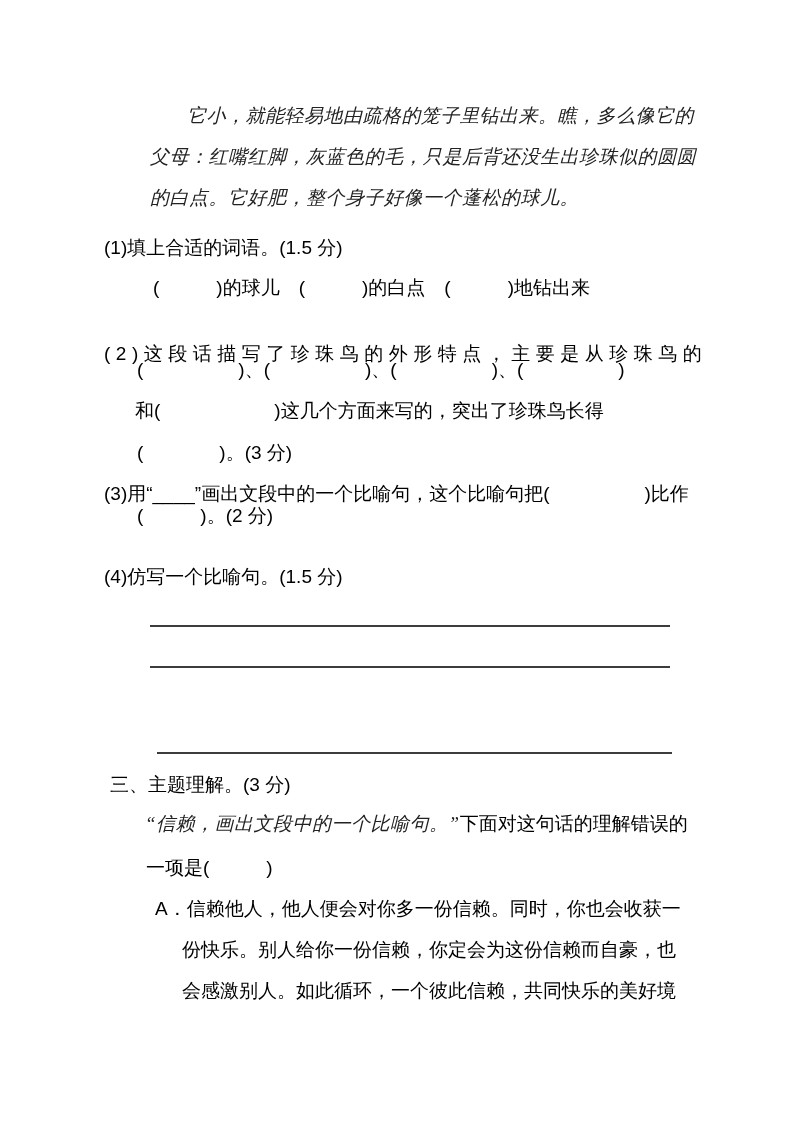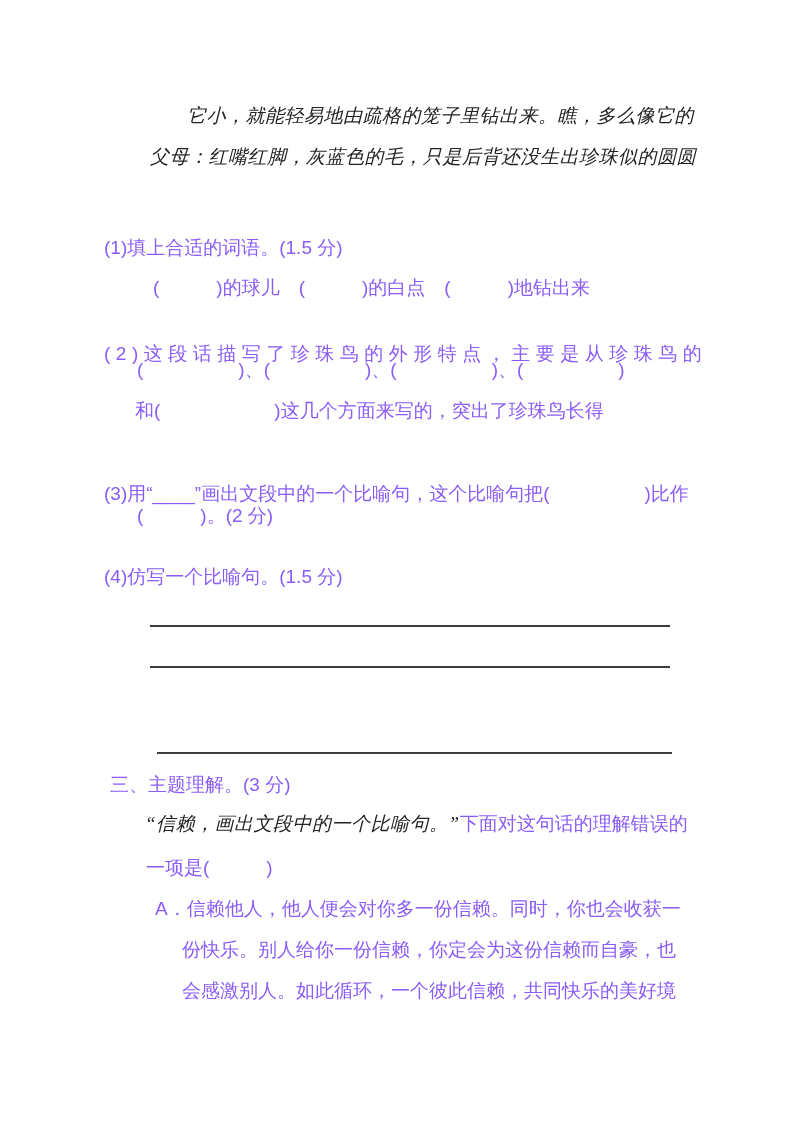--- a/index.html
+++ b/index.html
@@ -18,21 +18,21 @@
     color: #1a1a1a;
   }
   .line {
     position: absolute;
     white-space: nowrap;
     line-height: 1.25;
   }
   .hei {
     font-family: "Liberation Sans", sans-serif;
     font-size: 19px;
-    color: #8b5cf6;
+    color: #000000;
   }
   .kai {
     font-family: "Liberation Serif", serif;
     font-style: italic;
     font-size: 19px;
     letter-spacing: 0.5px;
     color: #222222;
   }
   .just {
     letter-spacing: 5.5px;
@@ -43,27 +43,29 @@
     border-top: 2px solid #3c3c3c;
   }
 </style>
 </head>
 <body>
 
 <div id="page">
 
   <div class="line kai" style="left:187px; top:104px;">它小，就能轻易地由疏格的笼子里钻出来。瞧，多么像它的</div>
   <div class="line kai" style="left:150px; top:145px;">父母：红嘴红脚，灰蓝色的毛，只是后背还没生出珍珠似的圆圆</div>
+  <div class="line kai" style="left:150px; top:186px;">的白点。它好肥，整个身子好像一个蓬松的球儿。</div>
 
   <div class="line hei" style="left:104px; top:236px;">(1)填上合适的词语。(1.5 分)</div>
   <div class="line hei" style="left:153px; top:276px;">(　　　)的球儿　(　　　)的白点　(　　　)地钻出来</div>
 
   <div class="line hei just" style="left:104px; top:317px;margin-top:25px;">(2)这段话描写了珍珠鸟的外形特点，主要是从珍珠鸟的</div>
   <div class="line hei" style="left:137px; top:358px;">(　　　　　)、(　　　　　)、(　　　　　)、(　　　　　)</div>
   <div class="line hei" style="left:135px; top:399px;">和(　　　　　　)这几个方面来写的，突出了珍珠鸟长得</div>
+  <div class="line hei" style="left:137px; top:441px;">(　　　　)。(3 分)</div>
 
   <div class="line hei" style="left:104px; top:482px;">(3)用“____”画出文段中的一个比喻句，这个比喻句把(　　　　　)比作</div>
   <div class="line hei" style="left:137px; top:504px;">(　　　)。(2 分)</div>
 
   <div class="line hei" style="left:104px; top:565px;">(4)仿写一个比喻句。(1.5 分)</div>
 
   <div class="ansline" style="left:150px; top:625px; width:520px;"></div>
   <div class="ansline" style="left:150px; top:666px; width:520px;"></div>
 
   <div class="ansline" style="left:157px; top:752px; width:515px;"></div>

